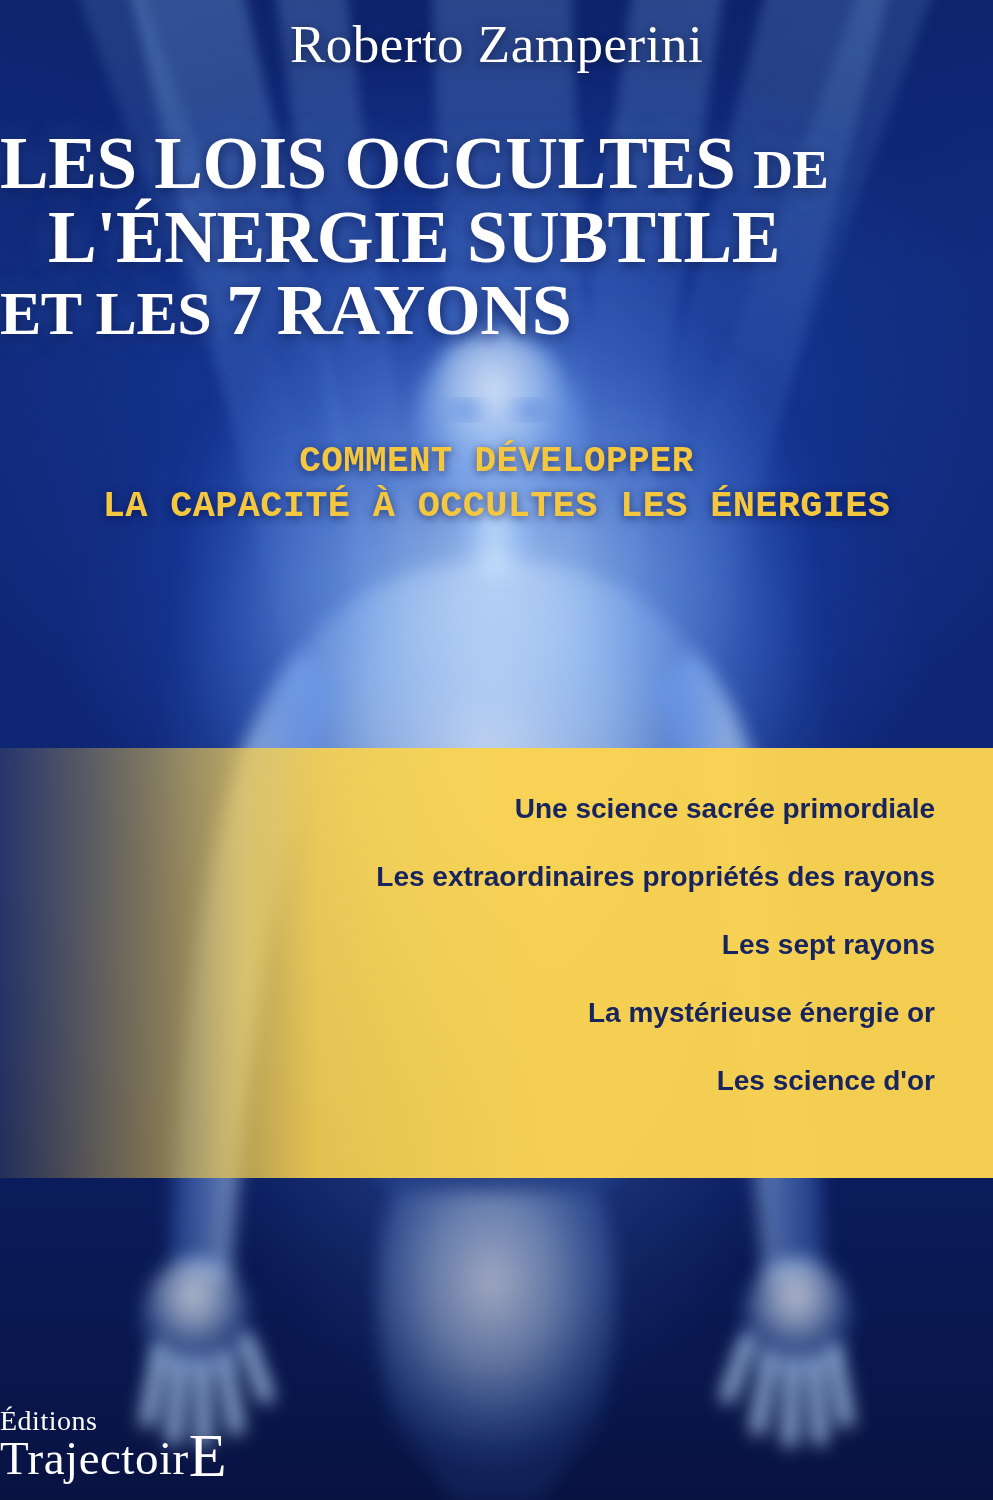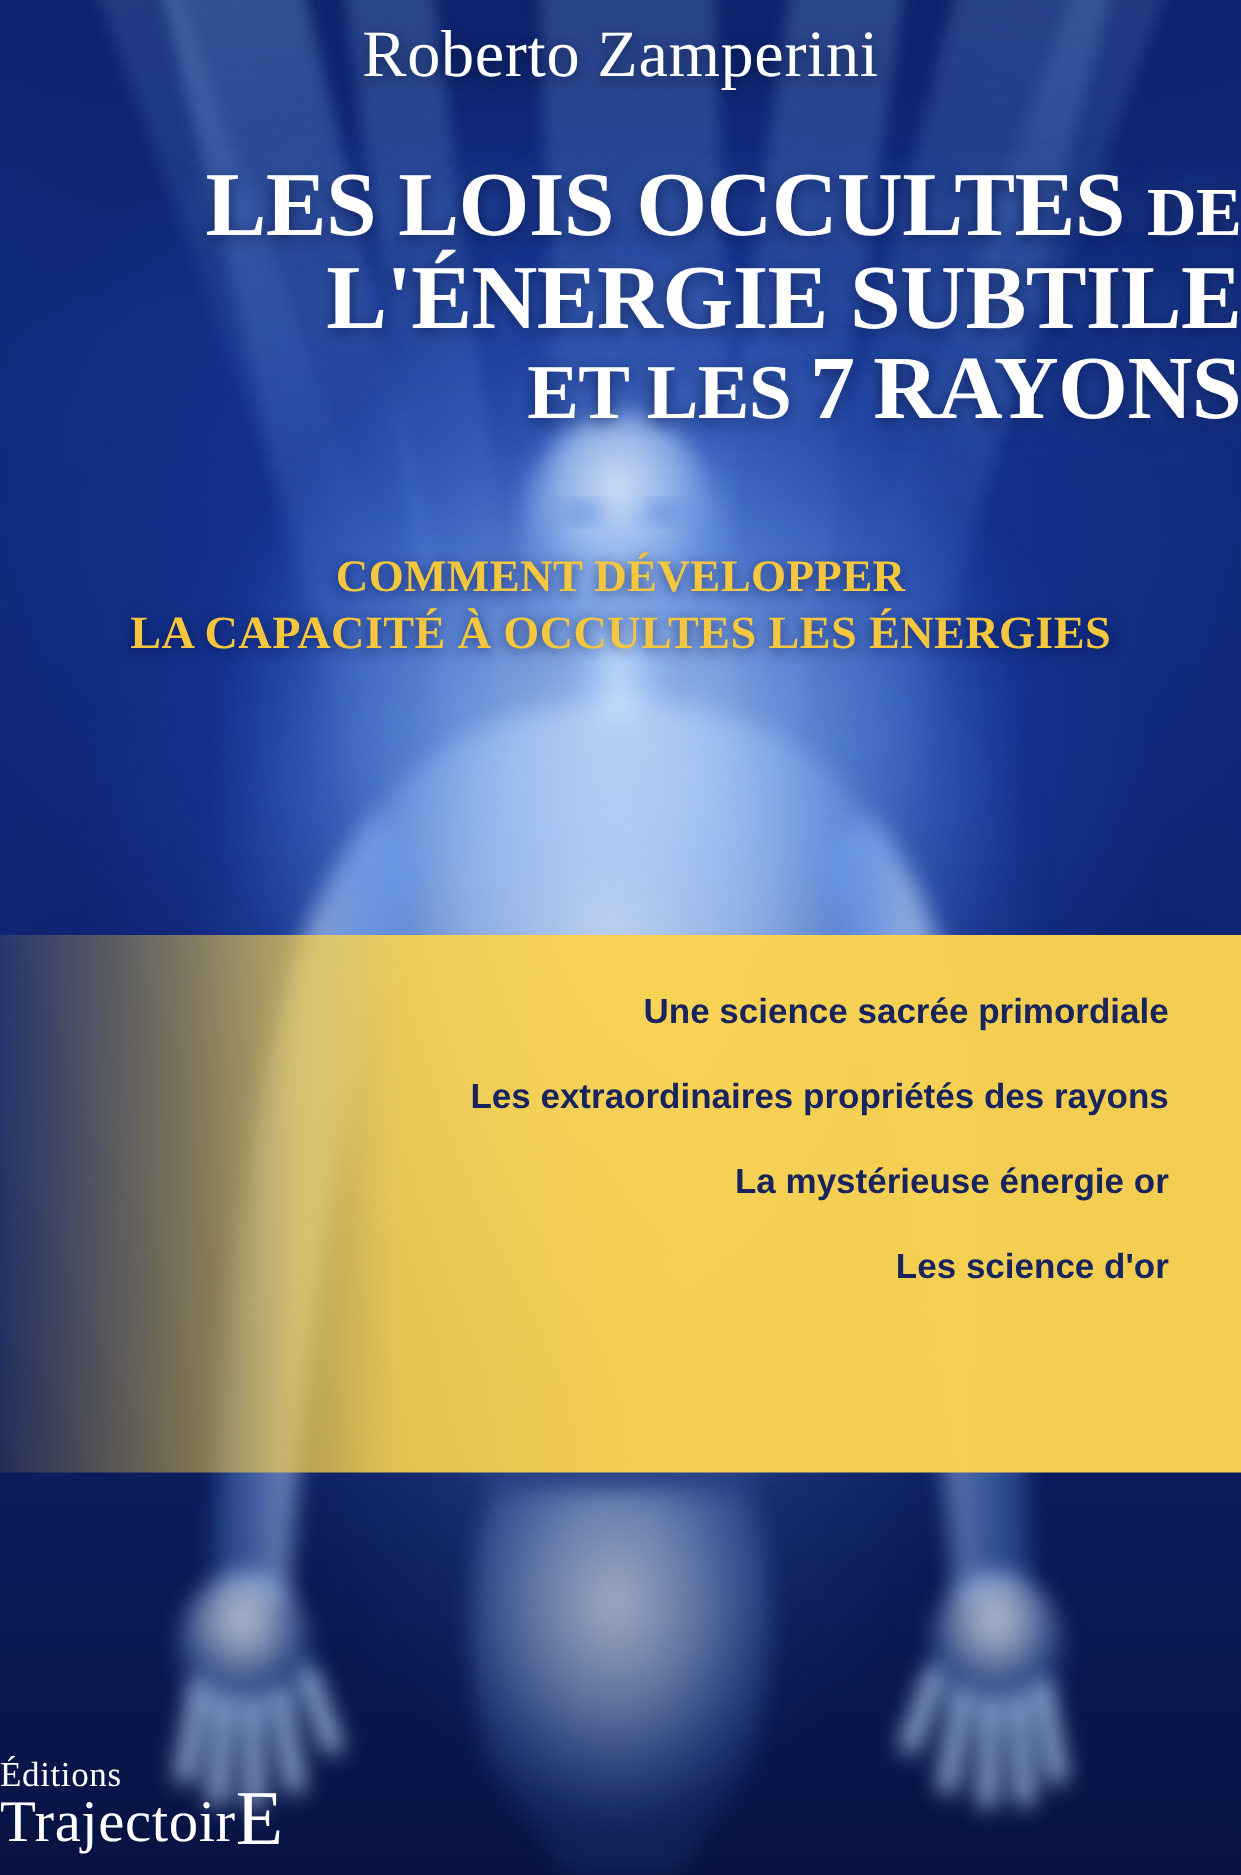--- a/index.html
+++ b/index.html
@@ -68,21 +68,21 @@
     font-family: "Liberation Serif", serif;
     font-size: 53px;
     letter-spacing: 0.5px;
     text-shadow: 0 2px 10px rgba(0,0,0,0.45);
   }
   .title-block {
     position: absolute;
     top: 128px;
     left: 0;
     width: 993px;
-    text-align: right;
+    text-align: left;
     color: #ffffff;
   }
   .title-line {
     font-family: "Liberation Serif", serif;
     font-weight: bold;
     line-height: 0.98;
     letter-spacing: -0.5px;
     text-shadow: 0 3px 14px rgba(0,10,60,0.75), 0 0 26px rgba(120,180,255,0.35);
     white-space: nowrap;
   }
@@ -93,21 +93,21 @@
   .t3 .big { font-size: 72px; }
   .t3 .rayons { font-size: 72px; }
 
   .subtitle {
     position: absolute;
     top: 440px;
     left: 0;
     width: 993px;
     text-align: center;
     color: #f5c73e;
-    font-family: Liberation Serif, serif;
+    font-family: Liberation Mono, monospace;
     font-weight: bold;
     font-size: 36px;
     line-height: 1.22;
     letter-spacing: 0.3px;
     text-shadow: 0 2px 10px rgba(0,10,60,0.6);
   }
   .subtitle .l2 { font-size: 37px; }
 
   .bullets-band {
     position: absolute;
@@ -254,20 +254,21 @@
   <div class="subtitle">
     <div class="l1">COMMENT DÉVELOPPER</div>
     <div class="l2">LA CAPACITÉ À OCCULTES LES ÉNERGIES</div>
   </div>
 
   <div class="bullets-band"></div>
 
   <div class="bullets">
     <div>Une science sacrée primordiale</div>
     <div>Les extraordinaires propriétés des rayons</div>
+    <div>Les sept rayons</div>
     <div>La mystérieuse énergie or</div>
     <div>Les science d'or</div>
   </div>
 
   <div class="publisher">
     <div class="pub-top">Éditions</div>
     <div class="pub-main"><span>Trajectoir</span><span class="cap-e">E</span></div>
   </div>
 
 </div>

